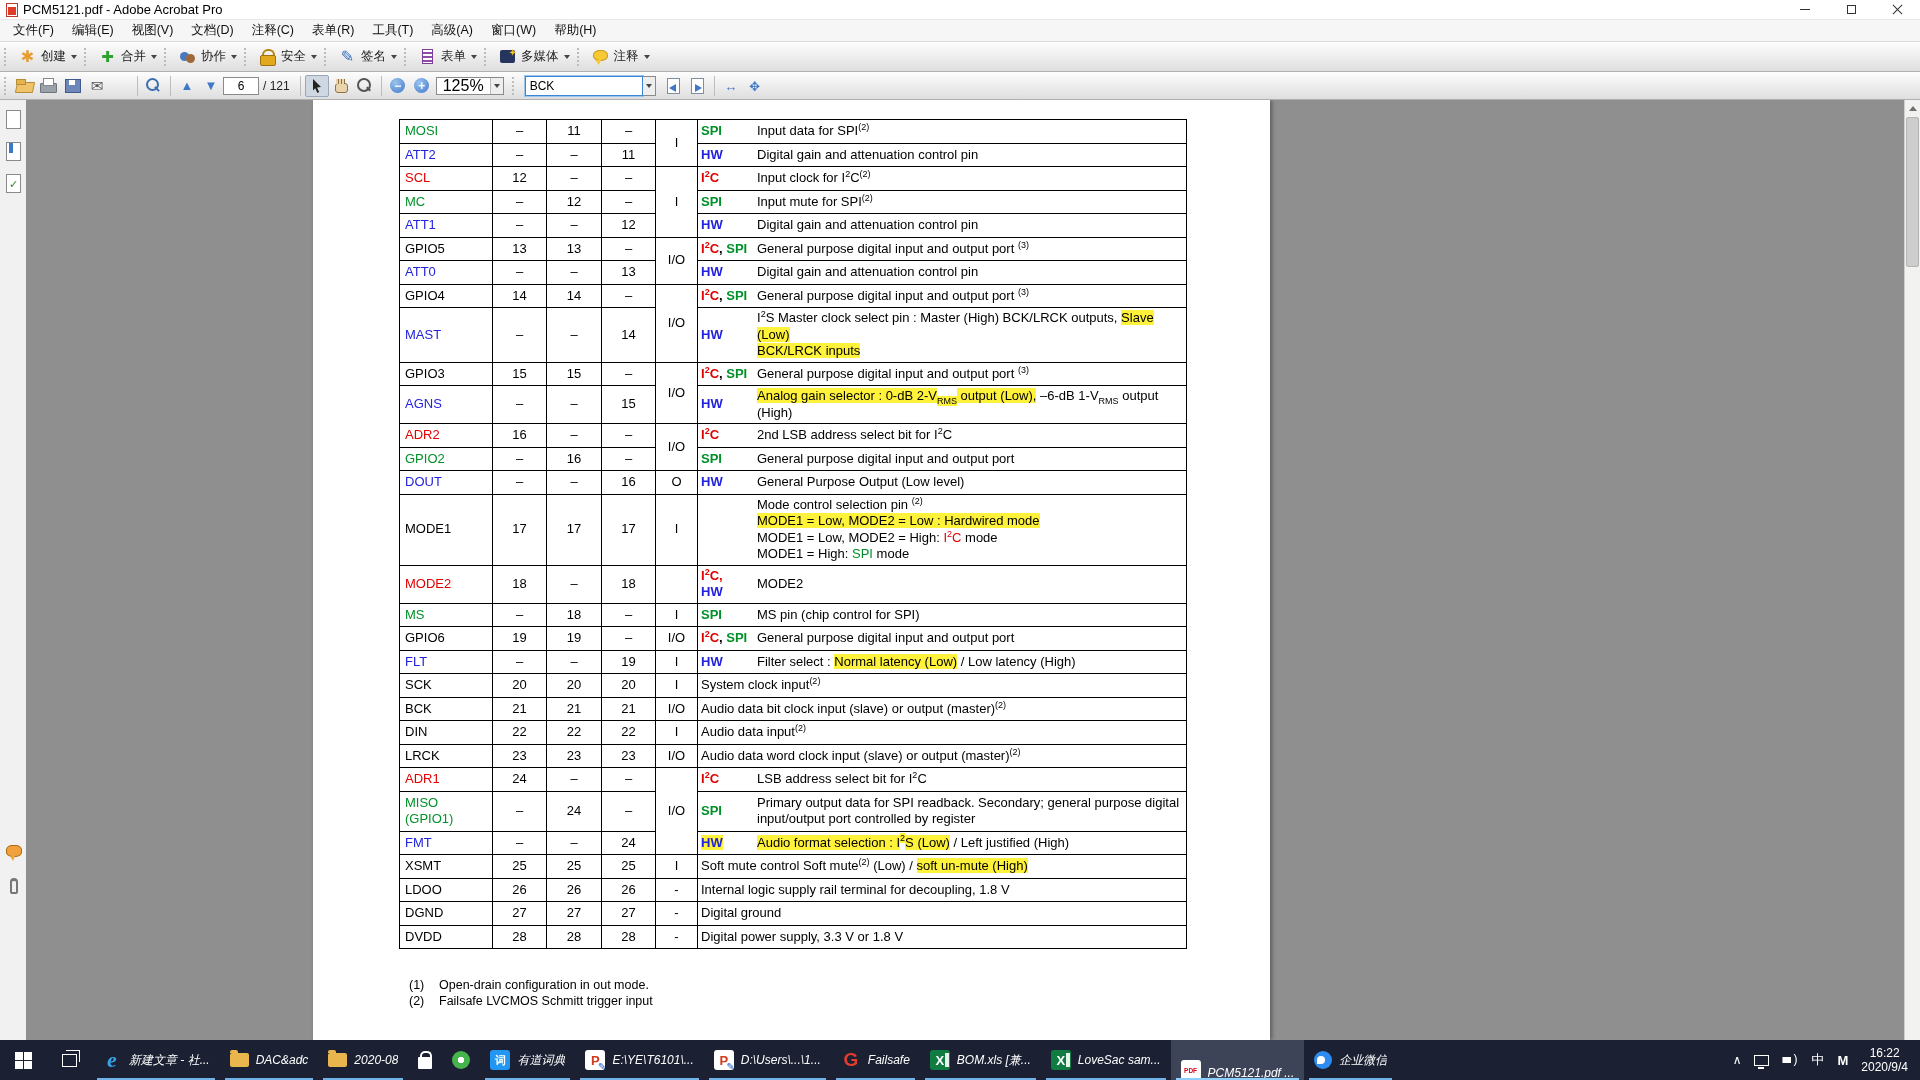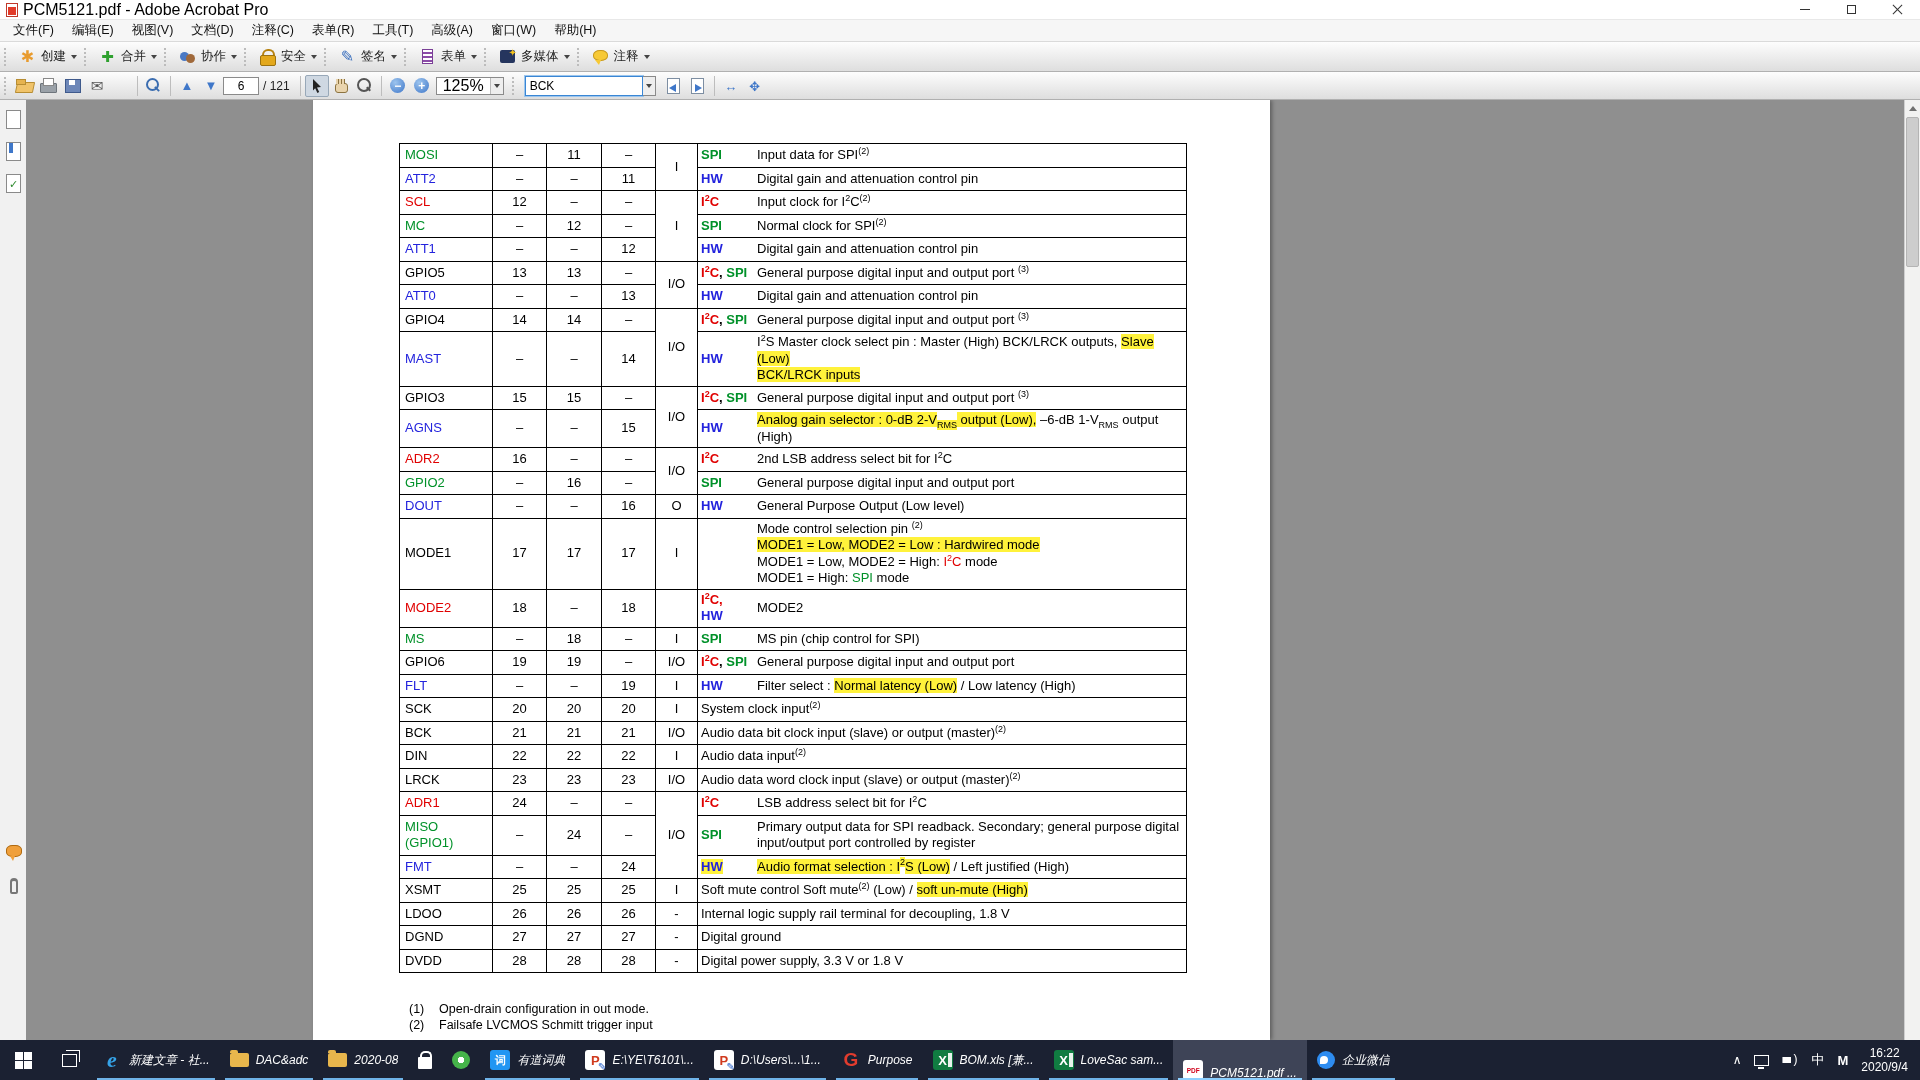--- a/index.html
+++ b/index.html
@@ -1,21 +1,21 @@
 <!DOCTYPE html>
 <html><head>
 <meta charset="utf-8">
 <style>
   html,body{margin:0;padding:0;width:1920px;height:1080px;overflow:hidden;
     font-family:"Liberation Sans","DejaVu Sans",sans-serif;background:#909090;}
   *{box-sizing:border-box;}
 
   
   .titlebar{height:20px;background:#ffffff;display:flex;align-items:center;padding-left:6px;
-    font-size:16px;color:#000;border-bottom:1px solid #e8e8e8;}
+    font-size:13px;color:#000;border-bottom:1px solid #e8e8e8;}
   .pdficon{width:12px;height:14px;background:#fff;border:1px solid #c0392b;position:relative;margin-right:5px;}
   .pdficon::before{content:"";position:absolute;left:1px;top:3px;right:1px;bottom:1px;background:#e13b29;}
   .wcontrols{margin-left:auto;display:flex;height:100%;}
   .wbtn{width:46px;height:100%;display:flex;align-items:center;justify-content:center;}
   .g-min{width:10px;height:1px;background:#333;}
   .g-max{width:9px;height:9px;border:1px solid #333;}
   .g-close{position:relative;width:11px;height:11px;}
   .g-close::before,.g-close::after{content:"";position:absolute;left:-1px;top:5px;width:13px;height:1px;background:#333;}
   .g-close::before{transform:rotate(45deg);} .g-close::after{transform:rotate(-45deg);}
 
@@ -95,21 +95,21 @@
   .ri-clip{width:8px;height:16px;border:2px solid #777;border-radius:4px 4px 2px 2px;border-top-width:3px;}
   .docwrap{flex:1;position:relative;background:#8f8f8f;overflow:hidden;}
   .page{position:absolute;left:286px;top:0;width:957px;height:940px;background:#ffffff;box-shadow:2px 0 4px rgba(0,0,0,.35);}
   .vscroll{width:16px;background:#f2f2f1;border-left:1px solid #cfcfcf;position:relative;}
   .sb-up{position:absolute;top:0;left:0;width:15px;height:16px;background:#f2f2f1;display:flex;align-items:center;justify-content:center;}
   .sb-up::before{content:"";border-bottom:5px solid #707070;border-left:4px solid transparent;border-right:4px solid transparent;}
   .sb-thumb{position:absolute;top:17px;left:1px;width:13px;height:150px;background:#cdcdcd;border:1px solid #b4b4b4;border-radius:2px;}
 
   
   .tablewrap{position:absolute;left:86px;top:19px;width:800px;}
-  table.pintbl{border-collapse:collapse;table-layout:fixed;width:787px;color:#000;margin-top:24px;}
+  table.pintbl{border-collapse:collapse;table-layout:fixed;width:787px;color:#000;}
   .pintbl td{border:1px solid #000;vertical-align:middle;font-size:13px;line-height:16.5px;padding:3px 2px;}
   .pintbl td.pin{padding-left:5px;text-align:left;}
   .pintbl td.num,.pintbl td.io{text-align:center;}
   .pintbl td.dt{padding:2px 3px;}
   .dcell{display:flex;align-items:center;}
   .tagc{min-width:56px;font-weight:bold;white-space:nowrap;flex-shrink:0;}
   .desc{flex:1;}
   .ln{min-height:0;}
   .c-r{color:#e00000;} .c-g{color:#009129;} .c-b{color:#2323dd;}
   .hl{background:#fff23b;}
@@ -403,21 +403,21 @@
                 <td class="pin c-g">MC</td>
                 <td class="num">–</td>
                 <td class="num">12</td>
                 <td class="num">–</td>
                 <td class="dt" colspan="2">
                   <div class="dcell">
                     <div class="tagc">
                       <div class="ln"><span class="c-g">SPI</span></div>
                     </div>
                     <div class="desc">
-                      <div class="ln"><span>Normal clock for SPI</span><sup>(2)</sup></div>
+                      <div class="ln"><span>Input mute for SPI</span><sup>(2)</sup></div>
                     </div>
                   </div>
                 </td>
               </tr>
               <tr>
                 <td class="pin c-b">ATT1</td>
                 <td class="num">–</td>
                 <td class="num">–</td>
                 <td class="num">12</td>
                 <td class="dt" colspan="2">
@@ -870,21 +870,21 @@
       <div class="tb-item running">
         <span class="tki tk-pads">P</span>
         <span class="tb-label">E:\YE\T6101\...</span>
       </div>
       <div class="tb-item running">
         <span class="tki tk-pads">P</span>
         <span class="tb-label">D:\Users\...\1...</span>
       </div>
       <div class="tb-item running">
         <span class="tki tk-fox">G</span>
-        <span class="tb-label">Purpose</span>
+        <span class="tb-label">Failsafe</span>
       </div>
       <div class="tb-item running">
         <span class="tki tk-excel">X</span>
         <span class="tb-label">BOM.xls [兼...</span>
       </div>
       <div class="tb-item running">
         <span class="tki tk-excel">X</span>
         <span class="tb-label">LoveSac sam...</span>
       </div>
       <div class="tb-item active running">

